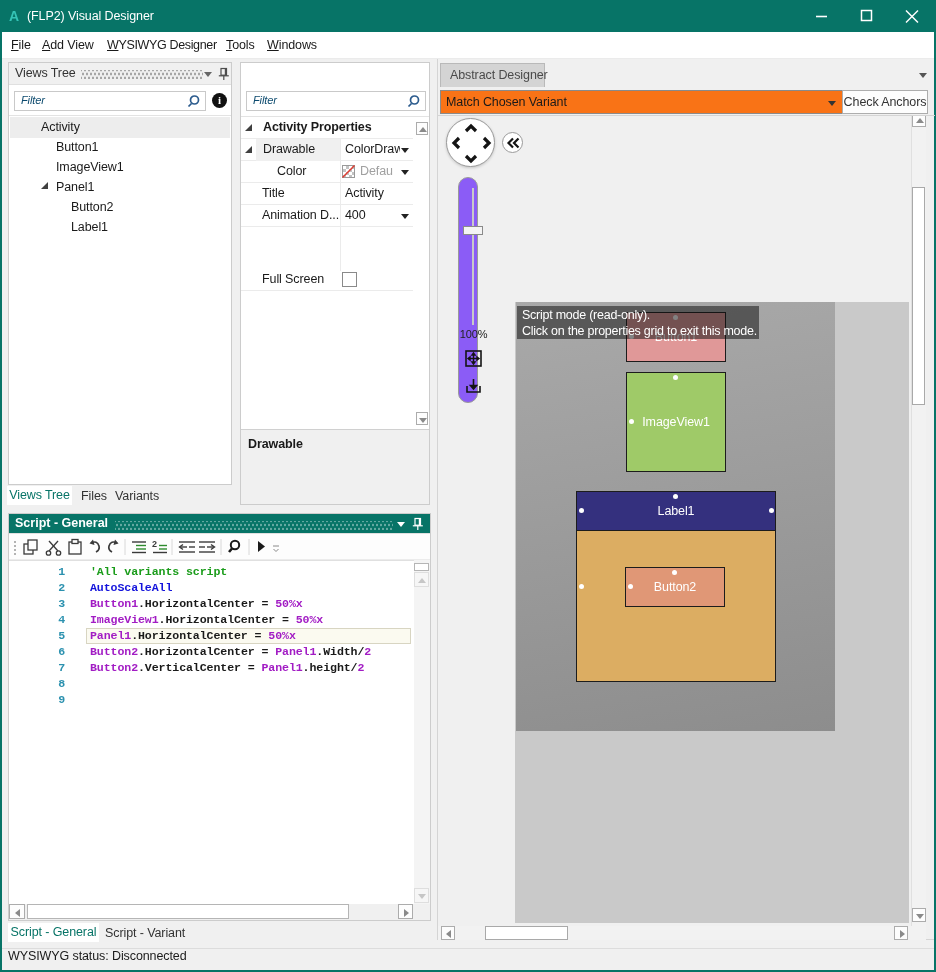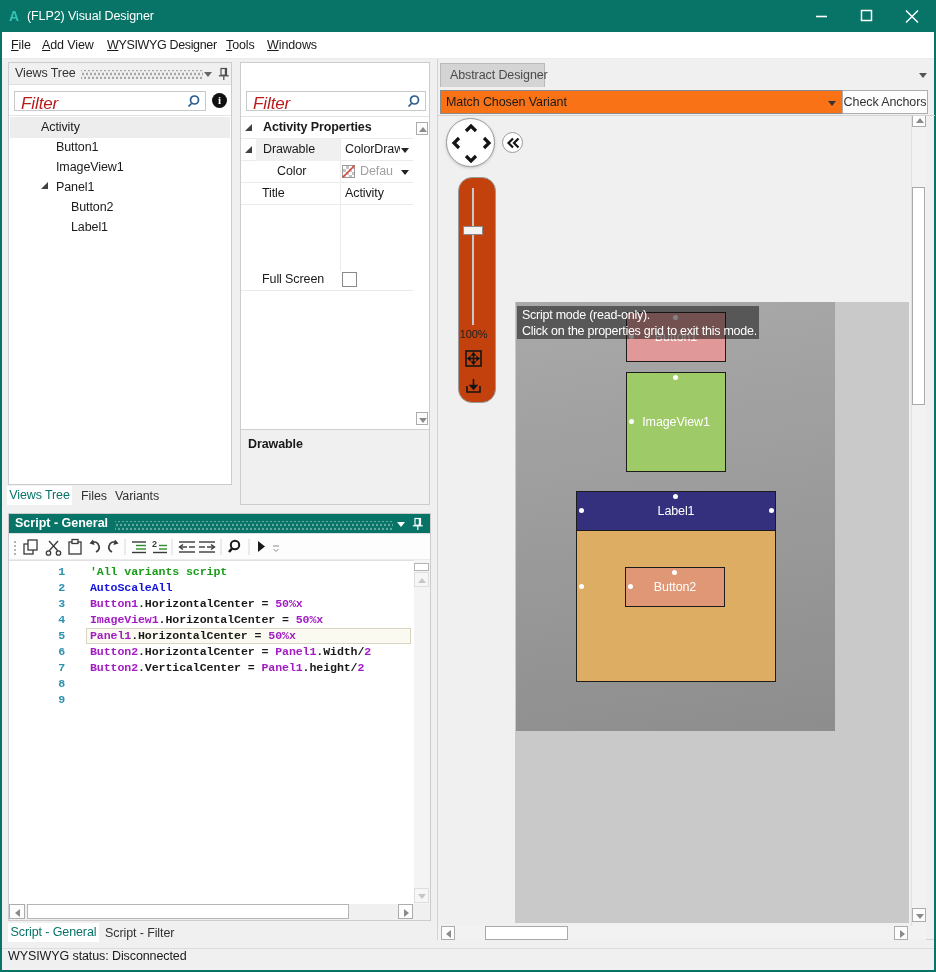--- a/index.html
+++ b/index.html
@@ -21,21 +21,21 @@
 
 .panel { border:1px solid #cccccc; background:#fff; }
 .phead { background:#f0f0f0; height:22px; position:relative; border-bottom:1px solid #e0e0e0; }
 .phead .ptitle { position:absolute; left:6px; top:3px; font-size:12.5px; color:#333; white-space:nowrap; }
 .dots { position:absolute; top:7px; height:9px; background-image:radial-gradient(#a6a6a6 0.6px, transparent 1px), radial-gradient(#a6a6a6 0.6px, transparent 1px); background-size:4px 8px; background-position:0 0, 2px 4px; }
 .chev { width:0; height:0; border-left:4px solid transparent; border-right:4px solid transparent; border-top:5px solid #666; position:absolute; }
 .pin  { position:absolute; }
 
 
 .filterbox { position:absolute; background:#fff; border:1px solid #c9c9c9; }
-.filterbox .ph { position:absolute; left:6px; top:2px; color:#b91c1c; font-style:italic; font-size:17px; }
+.filterbox .ph { position:absolute; left:6px; top:2px; color:#0c4a6e; font-style:italic; font-size:11px; }
 
 
 .treerow { position:absolute; font-size:12.5px; color:#1a1a1a; white-space:nowrap; }
 
 
 .tabrow { position:absolute; font-size:12.5px; }
 .tab-active { position:absolute; background:#fff; color:#077467; text-align:center; white-space:nowrap; }
 .tab-n { position:absolute; color:#333; white-space:nowrap; }
 .tri-se { width:0; height:0; border-left:7px solid transparent; border-bottom:7px solid #404040; position:absolute; }
 
@@ -150,20 +150,25 @@
         <svg width="13" height="13" style="position:absolute;left:-1px;top:-1px;">
             <line x1="12.5" y1="0.5" x2="0.5" y2="12.5" stroke="#e03c31" stroke-width="1.4"></line>
           </svg>
       </div>
       <span class="abs" style="left:119px;top:3px;width:40px;overflow:hidden;white-space:nowrap;color:#a0a0a0;">Defau</span>
       <div class="chev" style="left:160px;top:9px;border-top-color:#222;"></div>
     </div>
     <div class="abs" style="left:0;top:66px;width:172px;height:22px;border-bottom:1px solid #ebebeb;">
       <span class="abs" style="left:21px;top:3px;">Title</span>
       <span class="abs" style="left:104px;top:3px;">Activity</span>
+    </div>
+    <div class="abs" style="left:0;top:88px;width:172px;height:22px;border-bottom:1px solid #ebebeb;">
+      <span class="abs" style="left:21px;top:3px;width:80px;overflow:hidden;white-space:nowrap;">Animation D...</span>
+      <span class="abs" style="left:104px;top:3px;">400</span>
+      <div class="chev" style="left:160px;top:9px;border-top-color:#222;"></div>
     </div>
     <div class="abs" style="left:0;top:132px;width:172px;height:22px;border-bottom:1px solid #ebebeb;margin-top:20px;">
       <span class="abs" style="left:21px;top:3px;">Full Screen</span>
       <div class="abs" style="left:101px;top:3px;width:15px;height:15px;border:1px solid #8a8a8a;background:#fff;"></div>
     </div>
 
     <div class="abs" style="left:99px;top:22px;width:1px;height:132px;background:#ebebeb;"></div>
 
     <div class="sbtn" style="left:175px;top:5px;width:12px;height:13px;">
         <div class="arr-u" style="left:1.5px;top:3.5px;"></div>
@@ -309,21 +314,21 @@
       </div>
     <div class="abs" style="left:18px;top:0px;width:322px;height:15px;background:#fff;border:1px solid #b5b5b5;"></div>
     <div class="sbtn" style="left:389px;top:0px;width:15px;height:15px;">
         <div class="arr-rr" style="left:5px;top:3.5px;"></div>
       </div>
   </div>
 </div>
 
 <div class="tabrow" style="left:0px; top:923px; width:436px; height:20px;">
   <div class="tab-active" style="left:8px; top:0px; width:91px; height:19px; line-height:18px;">Script - General</div>
-  <span class="tab-n" style="left:105px; top:3px;">Script - Filter</span>
+  <span class="tab-n" style="left:105px; top:3px;">Script - Variant</span>
 </div>
 
 <div class="abs" style="left:2px; top:948px; width:932px; height:22px; background:#f0f0f0; border-top:1px solid #dcdcdc;">
   <span style="position:absolute; left:6px; top:0;">WYSIWYG status: Disconnected</span>
 </div>
 
 <div class="abs" id="designer" style="left:437px; top:59px; width:497px; height:881px; border-left:1px solid #d4d4d4; border-bottom:1px solid #d4d4d4; background:#f0f0f0;">
 
   <div class="abs" style="left:2px; top:4px; width:105px; height:24px; background:#d4d4d4; border:1px solid #b9b9b9; border-bottom:none; color:#4a4a4a; padding:4px 0 0 9px; white-space:nowrap;">Abstract Designer</div>
   <div class="chev" style="left:481px; top:14px; border-top-color:#555;"></div>
@@ -380,21 +385,21 @@
     </div>
     <div class="abs" style="left:64px; top:16px; width:21px; height:21px; border-radius:50%; background:#fff; border:1.5px solid #9a9a9a;">
       <svg width="21" height="21" viewBox="0 0 21 21">
         <g fill="none" stroke="#141414" stroke-width="2.2">
           <path d="M10 5.5 L5.5 10 L10 14.5"></path>
             <path d="M15.5 5.5 L11 10 L15.5 14.5"></path>
         </g>
       </svg>
     </div>
 
-    <div class="abs" style="left:20px; top:61px; width:38px; height:226px; background:#c2410c; border:1px solid #9a9a9a; border-radius:14px;">
+    <div class="abs" style="left:20px; top:61px; width:20px; height:226px; background:#8b5cf6; border:1px solid #9a9a9a; border-radius:14px;">
       <div class="abs" style="left:13px; top:10px; width:2px; height:137px; background:#c9c9c9;"></div>
       <div class="abs" style="left:4px; top:48px; width:20px; height:9px; background:#f4f4f4; border:1px solid #8a8a8a;"></div>
       <div class="abs" style="left:0; top:150px; width:29px; text-align:center; font-size:11px; color:#222;">100%</div>
       <svg class="abs" style="left:6px; top:172px;" width="17" height="17" viewBox="0 0 17 17">
         <rect x="1" y="1" width="15" height="15" fill="none" stroke="#141414" stroke-width="1.6"></rect>
         <g stroke="#141414" stroke-width="1.4" fill="#141414">
           <line x1="8.5" y1="4" x2="8.5" y2="13"></line>
             <line x1="4" y1="8.5" x2="13" y2="8.5"></line>
           <path d="M8.5 3 L7 5 L10 5 Z"></path>
             <path d="M8.5 14 L7 12 L10 12 Z"></path>

